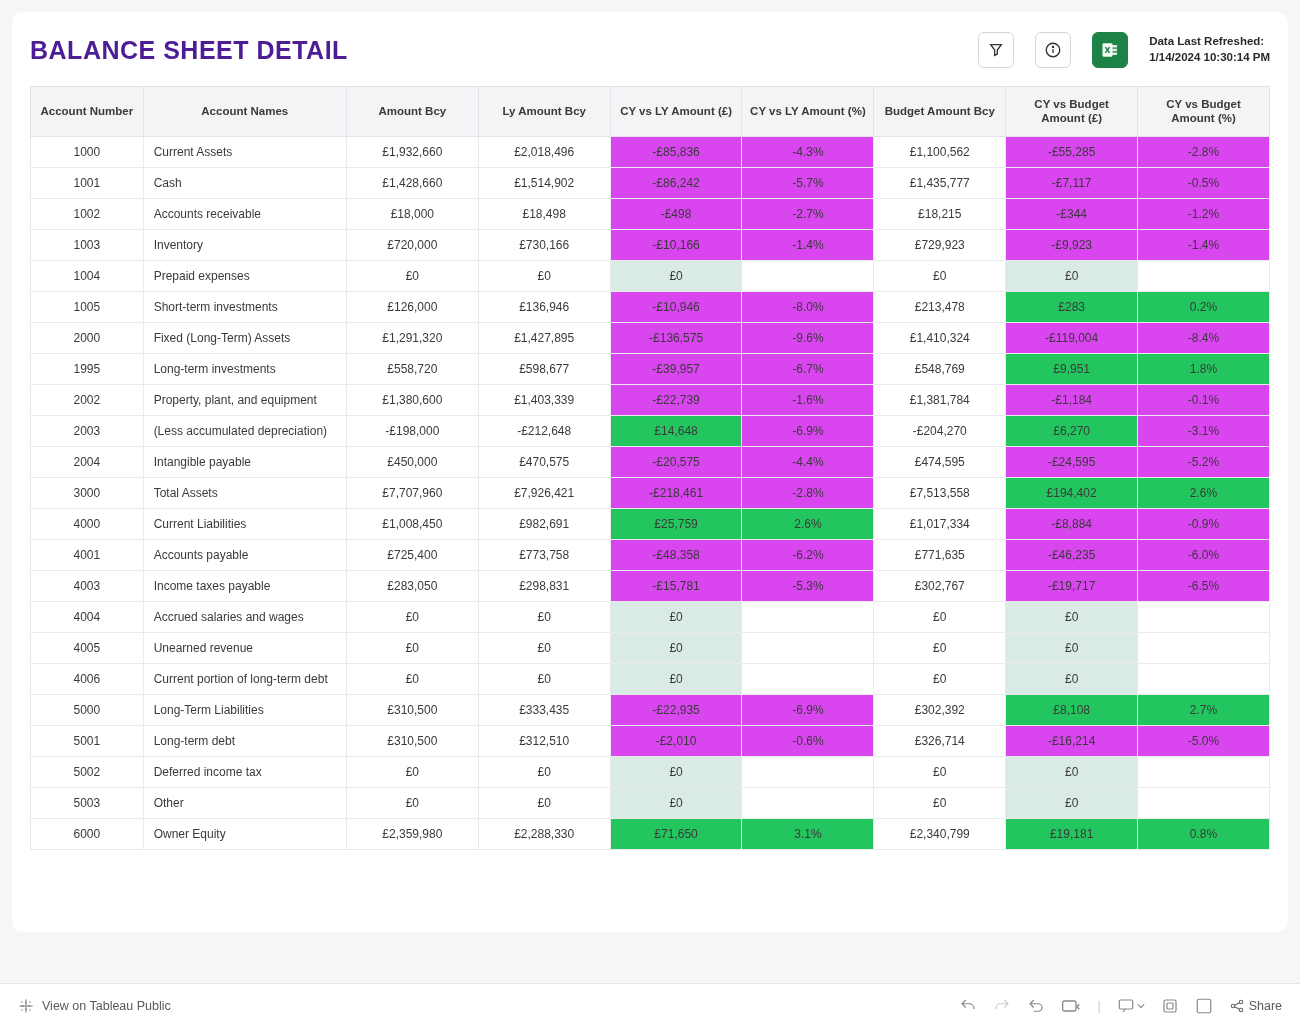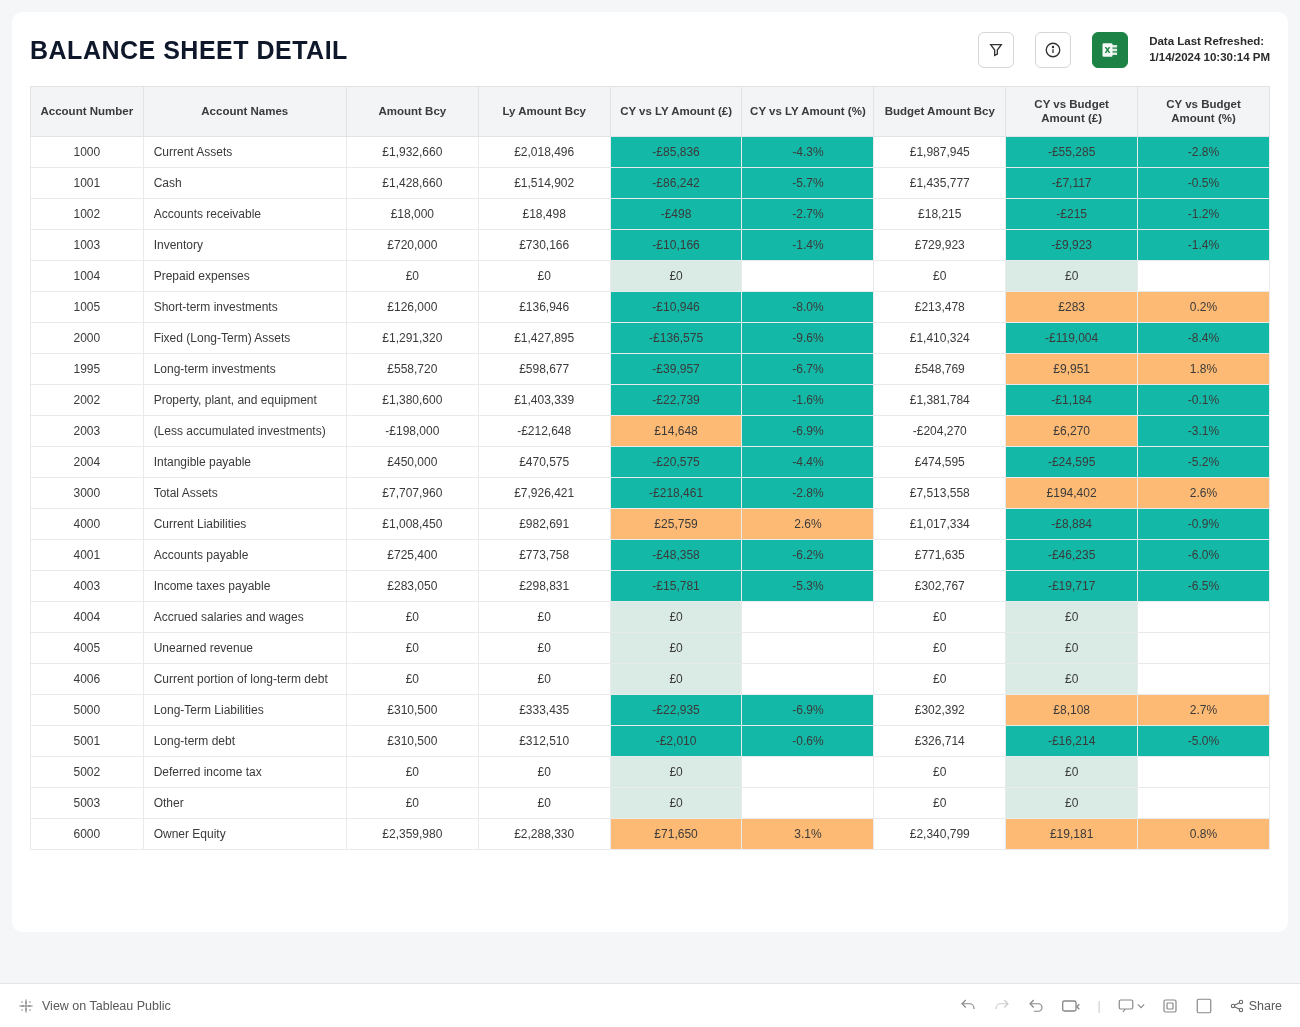--- a/index.html
+++ b/index.html
@@ -19,21 +19,21 @@
 .header {
   display: flex;
   align-items: center;
   justify-content: space-between;
   margin-bottom: 18px;
 }
 .title {
   font-size: 25px;
   font-weight: 700;
   letter-spacing: 0.5px;
-  color: #0f172a;
+  color: #4c1d95;
 }
 .header-right {
   display: flex;
   align-items: center;
   gap: 21px;
   padding-left: 16px;
 }
 .icon-btn {
   width: 36px;
   height: 36px;
@@ -74,22 +74,22 @@
 }
 .table td {
   border: 1px solid #e9eaec;
   padding: 8px 10px;
   font-size: 12px;
   color: #3a3a3a;
 }
 .col-num { width: 8.2%; text-align: center; }
 .col-name { width: 14.8%; text-align: left; padding-left: 10px; }
 .col-amt { width: 9.6%; text-align: center; }
-.pos-cell { background: #fdba74; }
-.neg-cell { background: #14b8a6; }
+.pos-cell { background: #22c55e; }
+.neg-cell { background: #d946ef; }
 .zero-cell { background: #d9ebe4; }
 .blank-cell { background: #fff; }
 
 .footer {
   position: fixed;
   bottom: 0;
   left: 0;
   right: 0;
   height: 44px;
   background: #fff;
@@ -157,21 +157,21 @@
       </tr>
     </thead>
     <tbody id="table-body">
         <tr>
           <td class="col-num">1000</td>
           <td class="col-name">Current Assets</td>
           <td class="col-amt">£1,932,660</td>
           <td class="col-amt">£2,018,496</td>
           <td class="col-amt neg-cell">-£85,836</td>
           <td class="col-amt neg-cell">-4.3%</td>
-          <td class="col-amt">£1,987,945</td>
+          <td class="col-amt">£1,100,562</td>
           <td class="col-amt neg-cell">-£55,285</td>
           <td class="col-amt neg-cell">-2.8%</td>
         </tr>
         <tr>
           <td class="col-num">1001</td>
           <td class="col-name">Cash</td>
           <td class="col-amt">£1,428,660</td>
           <td class="col-amt">£1,514,902</td>
           <td class="col-amt neg-cell">-£86,242</td>
           <td class="col-amt neg-cell">-5.7%</td>
@@ -180,21 +180,21 @@
           <td class="col-amt neg-cell">-0.5%</td>
         </tr>
         <tr>
           <td class="col-num">1002</td>
           <td class="col-name">Accounts receivable</td>
           <td class="col-amt">£18,000</td>
           <td class="col-amt">£18,498</td>
           <td class="col-amt neg-cell">-£498</td>
           <td class="col-amt neg-cell">-2.7%</td>
           <td class="col-amt">£18,215</td>
-          <td class="col-amt neg-cell">-£215</td>
+          <td class="col-amt neg-cell">-£344</td>
           <td class="col-amt neg-cell">-1.2%</td>
         </tr>
         <tr>
           <td class="col-num">1003</td>
           <td class="col-name">Inventory</td>
           <td class="col-amt">£720,000</td>
           <td class="col-amt">£730,166</td>
           <td class="col-amt neg-cell">-£10,166</td>
           <td class="col-amt neg-cell">-1.4%</td>
           <td class="col-amt">£729,923</td>
@@ -251,21 +251,21 @@
           <td class="col-amt">£1,380,600</td>
           <td class="col-amt">£1,403,339</td>
           <td class="col-amt neg-cell">-£22,739</td>
           <td class="col-amt neg-cell">-1.6%</td>
           <td class="col-amt">£1,381,784</td>
           <td class="col-amt neg-cell">-£1,184</td>
           <td class="col-amt neg-cell">-0.1%</td>
         </tr>
         <tr>
           <td class="col-num">2003</td>
-          <td class="col-name">(Less accumulated investments)</td>
+          <td class="col-name">(Less accumulated depreciation)</td>
           <td class="col-amt">-£198,000</td>
           <td class="col-amt">-£212,648</td>
           <td class="col-amt pos-cell">£14,648</td>
           <td class="col-amt neg-cell">-6.9%</td>
           <td class="col-amt">-£204,270</td>
           <td class="col-amt pos-cell">£6,270</td>
           <td class="col-amt neg-cell">-3.1%</td>
         </tr>
         <tr>
           <td class="col-num">2004</td>

